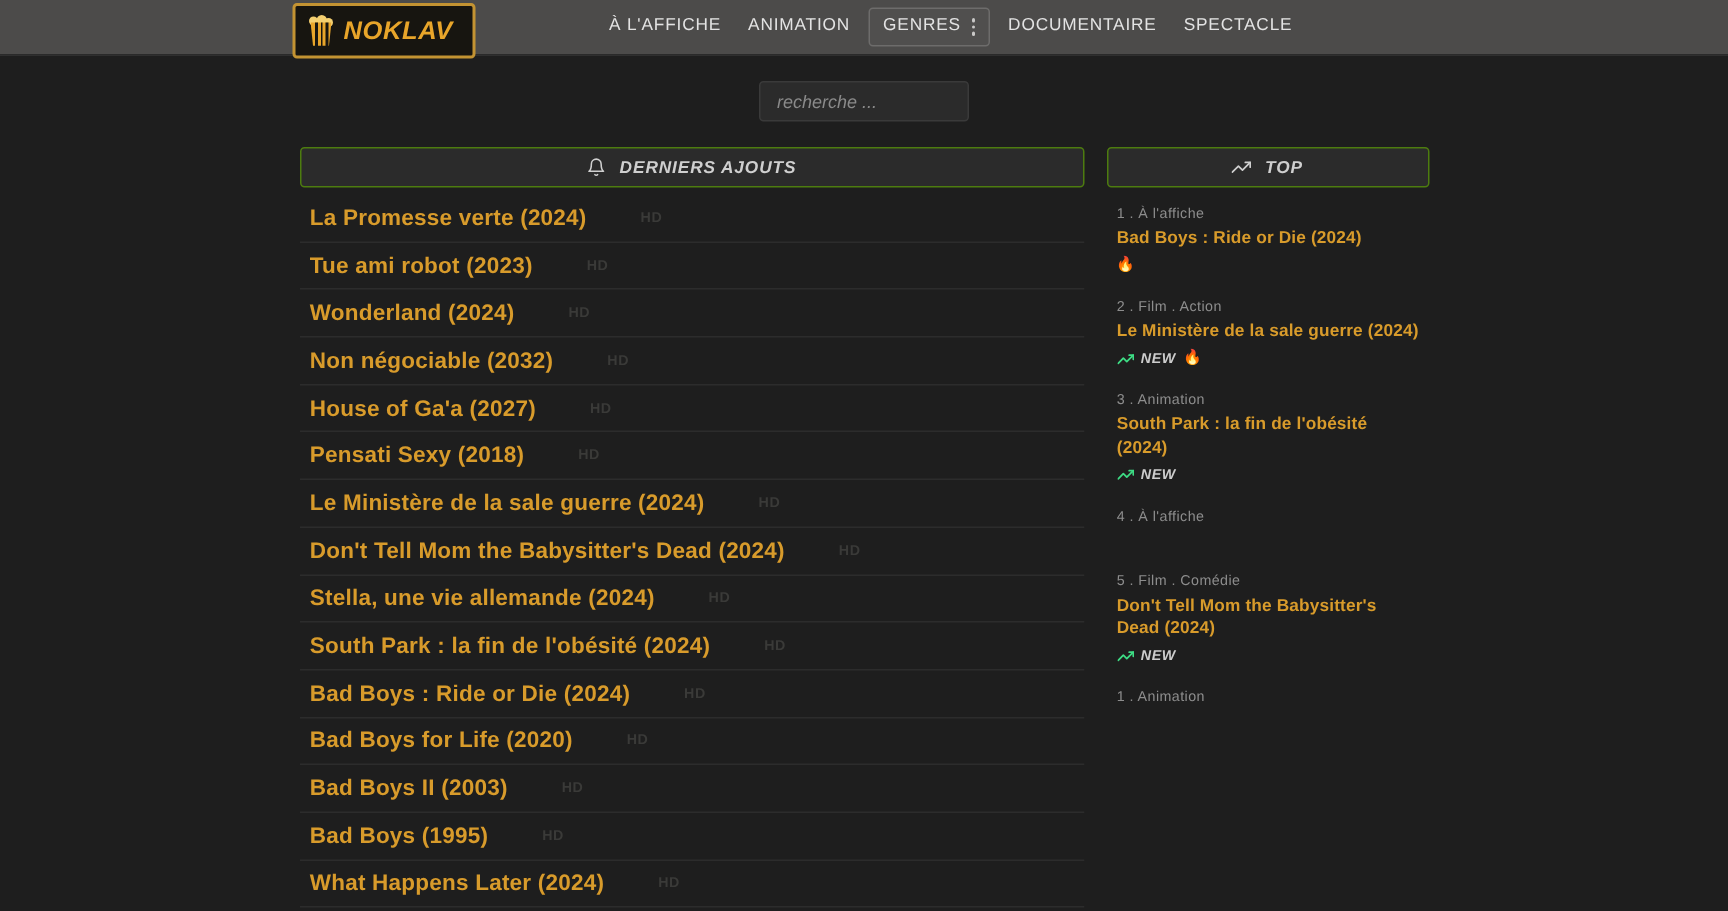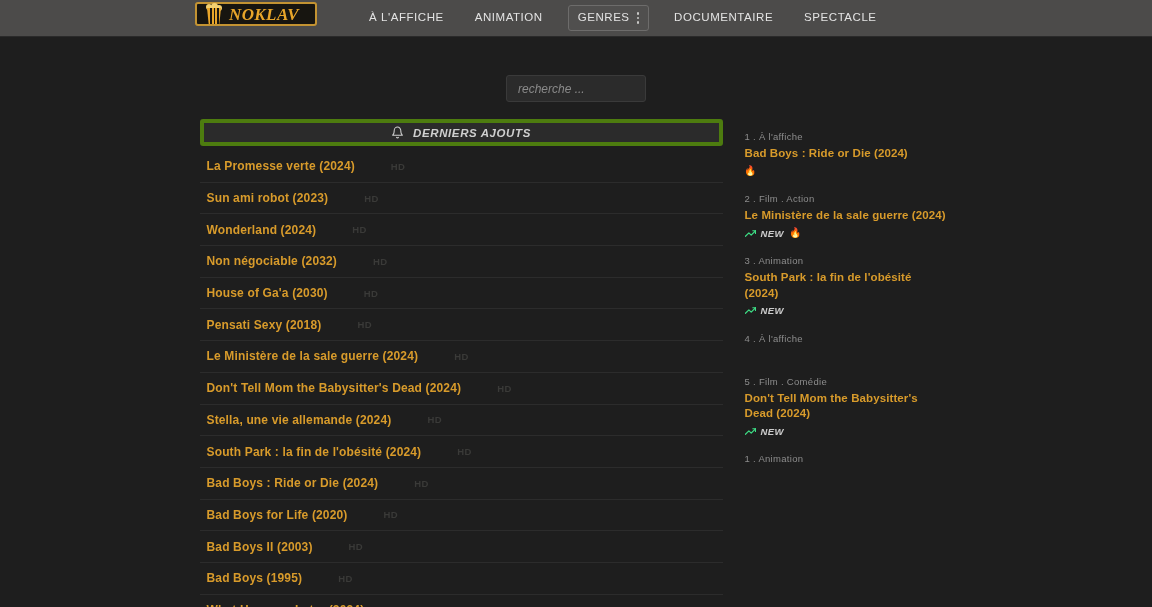--- a/index.html
+++ b/index.html
@@ -26,29 +26,28 @@
     align-items: center;
     position: relative;
     border-bottom: 1px solid #2a2a2a;
   }
 
   .logo {
     position: absolute;
     left: 195px;
     top: 2px;
     width: 122px;
-    height: 24px;
+    height: 37px;
     background: #171510;
     border: 2px solid #c39332;
     border-radius: 3px;
     display: flex;
     align-items: center;
     gap: 7px;
     padding-left: 9px;
-    font-family: Liberation Serif, serif;
   }
 
   .logo-icon {
     width: 16px;
     height: 20px;
     position: relative;
     flex: none;
   }
   .logo-icon .box {
     position: absolute;
@@ -73,24 +72,24 @@
     font-size: 17px;
     font-weight: bold;
     font-style: italic;
     color: #e8a52a;
     letter-spacing: 0.4px;
     line-height: 1;
   }
 
   .nav {
     position: absolute;
-    left: 360px;
-    display: flex;
-    align-items: center;
-    gap: 13px;
+    left: 397px;
+    display: flex;
+    align-items: center;
+    gap: 0px;
     height: 100%;
   }
 
   .nav-item {
     font-size: 11.5px;
     color: #e3e3e3;
     letter-spacing: 0.55px;
     padding: 6px 9px;
     cursor: pointer;
     white-space: nowrap;
@@ -117,21 +116,21 @@
     display: block;
     width: 2.5px; height: 2.5px;
     border-radius: 50%;
     background: #c9c8c7;
   }
 
   
   .search-wrap {
     display: flex;
     justify-content: center;
-    padding-top: 38px;
+    padding-top: 17px;
   }
   .search-input {
     width: 140px;
     height: 27px;
     background: #2b2b2b;
     border: 1px solid #3a3a3a;
     border-radius: 3px;
     color: #cfcfcf;
     font-family: "Liberation Sans", sans-serif;
     font-size: 12px;
@@ -154,21 +153,21 @@
   }
 
   
   .list-panel {
     width: 523px;
   }
 
   .panel-head {
     height: 27px;
     background: #2b2b2b;
-    border: 4px solid #4d7c0f;
+    border: 1px solid #4d7c0f;
     border-radius: 3px;
     display: flex;
     align-items: center;
     justify-content: center;
     gap: 9px;
   }
   .panel-head-label {
     font-size: 11.5px;
     font-weight: bold;
     font-style: italic;
@@ -186,21 +185,21 @@
   .list-row {
     height: 31.7px;
     display: flex;
     align-items: center;
     gap: 7px;
     border-bottom: 1px solid #2c2c2c;
     padding-left: 7px;
     cursor: pointer;
   }
   .list-title {
-    font-size: 12px;
+    font-size: 15px;
     font-weight: bold;
     color: #d89b2b;
     letter-spacing: 0.15px;
     white-space: nowrap;
   }
   .list-badge {
     font-size: 9.5px;
     font-weight: bold;
     color: #3a3a38;
     letter-spacing: 0.4px;
@@ -325,36 +324,36 @@
     </div>
 
     <div class="list-body">
 
       <div class="list-row">
         <span class="list-title">La Promesse verte (2024)</span>
         <span class="list-badge">HD</span>
       </div>
 
       <div class="list-row">
-        <span class="list-title">Sun ami robot (2023)</span>
+        <span class="list-title">Tue ami robot (2023)</span>
         <span class="list-badge">HD</span>
       </div>
 
       <div class="list-row">
         <span class="list-title">Wonderland (2024)</span>
         <span class="list-badge">HD</span>
       </div>
 
       <div class="list-row">
         <span class="list-title">Non négociable (2032)</span>
         <span class="list-badge">HD</span>
       </div>
 
       <div class="list-row">
-        <span class="list-title">House of Ga'a (2030)</span>
+        <span class="list-title">House of Ga'a (2027)</span>
         <span class="list-badge">HD</span>
       </div>
 
       <div class="list-row">
         <span class="list-title">Pensati Sexy (2018)</span>
         <span class="list-badge">HD</span>
       </div>
 
       <div class="list-row">
         <span class="list-title">Le Ministère de la sale guerre (2024)</span>
@@ -399,20 +398,29 @@
       <div class="list-row">
         <span class="list-title">What Happens Later (2024)</span>
         <span class="list-badge">HD</span>
       </div>
 
     </div>
   </section>
 
   <section class="top-panel">
 
+    <div class="panel-head">
+      <span class="ico">
+        <svg width="13" height="13" viewBox="0 0 24 24" fill="none" stroke="#cfcfcf" stroke-width="2.1" stroke-linecap="round" stroke-linejoin="round">
+          <polyline points="23 6 13.5 15.5 8.5 10.5 1 18"></polyline>
+          <polyline points="17 6 23 6 23 12"></polyline>
+        </svg>
+      </span>
+      <span class="panel-head-label">TOP</span>
+    </div>
 
     <div class="top-body">
 
       <div class="top-item">
         <div class="top-meta">1 . À l'affiche</div>
         <div class="top-title">Bad Boys : Ride or Die (2024)</div>
         <div class="top-flags">
           <span class="fire">🔥</span>
         </div>
       </div>

